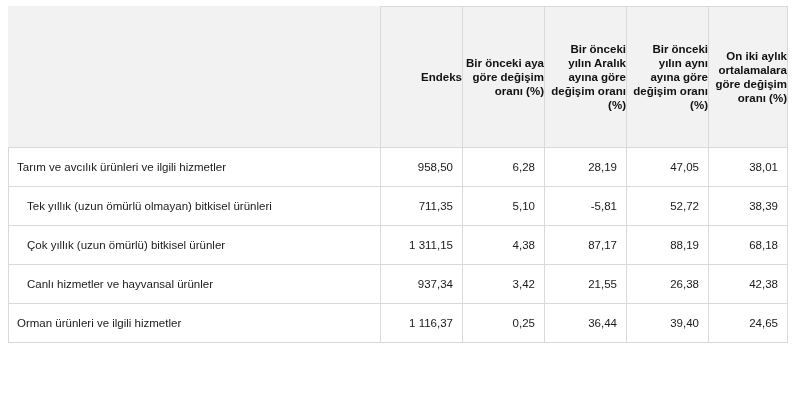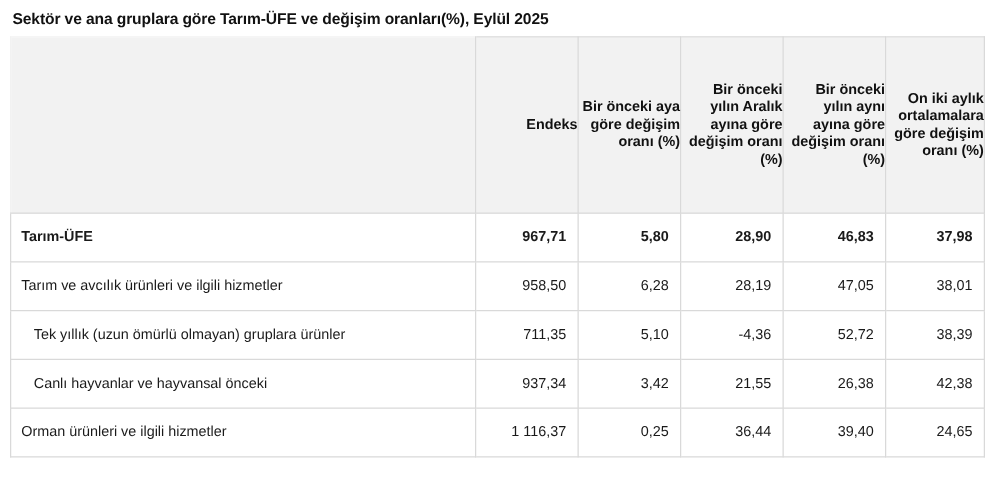--- a/index.html
+++ b/index.html
@@ -77,21 +77,20 @@
   }
   .indent-1 {
     padding-left: 18px !important;
   }
 </style>
 </head>
 <body>
 
 <div class="page">
 
-  <div class="doc-title">Sektör ve ana gruplara göre Tarım-ÜFE ve değişim oranları(%), Eylül 2025</div>
 
   <table class="data-table">
     <colgroup>
       <col style="width:372px">
       <col style="width:82px">
       <col style="width:82px">
       <col style="width:82px">
       <col style="width:82px">
       <col style="width:79px">
     </colgroup>
@@ -99,46 +98,46 @@
       <tr>
         <th class="col-label"></th>
         <th>Endeks</th>
         <th>Bir önceki aya göre değişim oranı (%)</th>
         <th>Bir önceki yılın Aralık ayına göre değişim oranı (%)</th>
         <th>Bir önceki yılın aynı ayına göre değişim oranı (%)</th>
         <th>On iki aylık ortalamalara göre değişim oranı (%)</th>
       </tr>
     </thead>
     <tbody id="table-body">
-        <tr class="total">
-          <td class="label">Tarım-ÜFE</td>
-          <td class="num">967,71</td>
-          <td class="num">5,80</td>
-          <td class="num">28,90</td>
-          <td class="num">46,83</td>
-          <td class="num">37,98</td>
-        </tr>
         <tr>
           <td class="label">Tarım ve avcılık ürünleri ve ilgili hizmetler</td>
           <td class="num">958,50</td>
           <td class="num">6,28</td>
           <td class="num">28,19</td>
           <td class="num">47,05</td>
           <td class="num">38,01</td>
         </tr>
         <tr>
-          <td class="label indent-1">Tek yıllık (uzun ömürlü olmayan) gruplara ürünler</td>
+          <td class="label indent-1">Tek yıllık (uzun ömürlü olmayan) bitkisel ürünleri</td>
           <td class="num">711,35</td>
           <td class="num">5,10</td>
-          <td class="num">-4,36</td>
+          <td class="num">-5,81</td>
           <td class="num">52,72</td>
           <td class="num">38,39</td>
         </tr>
         <tr>
-          <td class="label indent-1">Canlı hayvanlar ve hayvansal önceki</td>
+          <td class="label indent-1">Çok yıllık (uzun ömürlü) bitkisel ürünler</td>
+          <td class="num">1 311,15</td>
+          <td class="num">4,38</td>
+          <td class="num">87,17</td>
+          <td class="num">88,19</td>
+          <td class="num">68,18</td>
+        </tr>
+        <tr>
+          <td class="label indent-1">Canlı hizmetler ve hayvansal ürünler</td>
           <td class="num">937,34</td>
           <td class="num">3,42</td>
           <td class="num">21,55</td>
           <td class="num">26,38</td>
           <td class="num">42,38</td>
         </tr>
         <tr>
           <td class="label">Orman ürünleri ve ilgili hizmetler</td>
           <td class="num">1 116,37</td>
           <td class="num">0,25</td>

